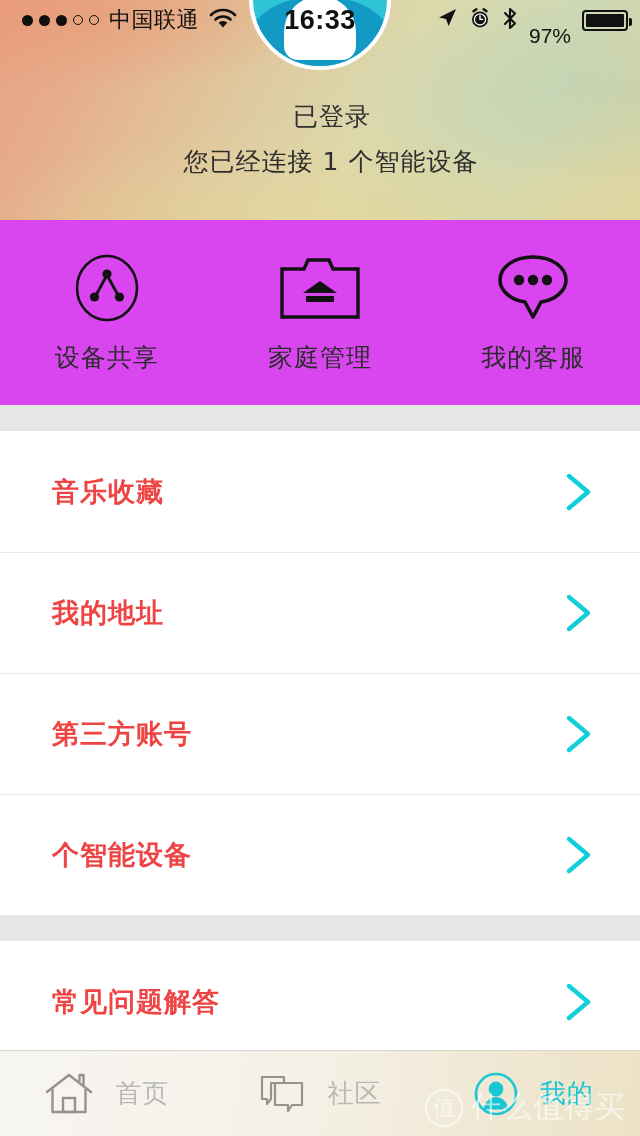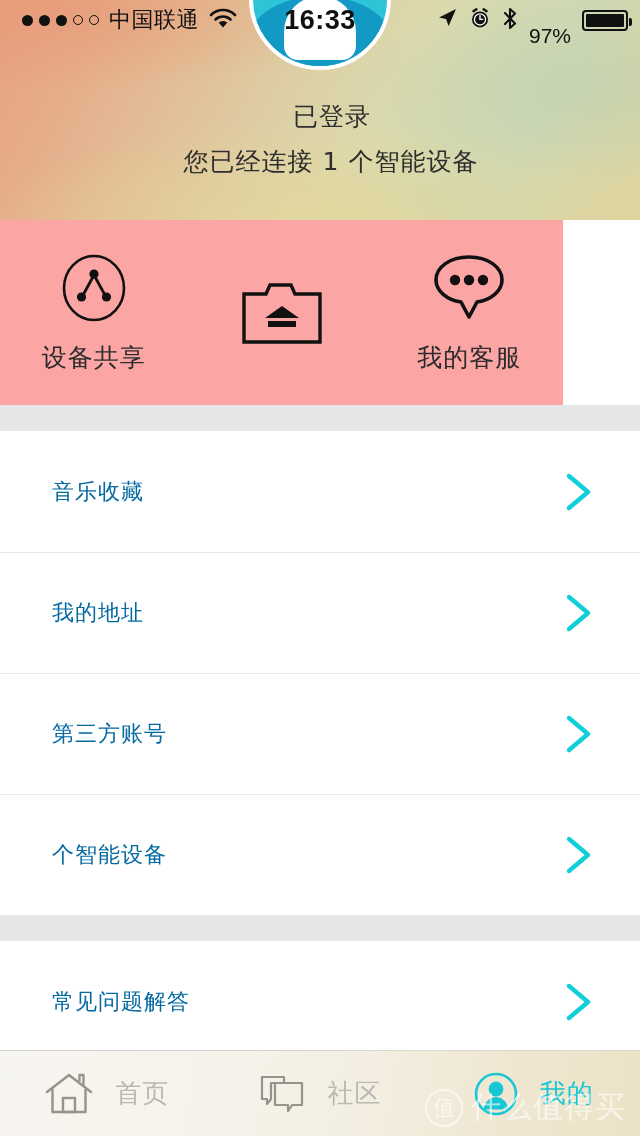--- a/index.html
+++ b/index.html
@@ -181,23 +181,23 @@
     font-size: 25px;
     color: #2e2e2e;
     font-family: "DejaVu Sans", sans-serif;
     letter-spacing: 1px;
     padding-left: 22px;
   }
 
   
   .quick-actions {
     display: flex;
-    width: 563px;
+    width: 640px;
     height: 185px;
-    background: #fca5a5;
+    background: #d946ef;
     align-items: center;
   }
   .qa-item {
     flex: 1;
     display: flex;
     flex-direction: column;
     align-items: center;
     justify-content: center;
     cursor: pointer;
   }
@@ -239,24 +239,25 @@
   }
   .list-row + .list-row::before {
     content: "";
     position: absolute;
     top: 0; left: 0; right: 0;
     height: 1px;
     background: #e9e9e9;
   }
   .list-label {
     flex: 1;
-    font-size: 22px;
-    color: #0369a1;
+    font-size: 27px;
+    color: #ef4444;
     font-family: "DejaVu Sans", sans-serif;
     letter-spacing: 1px;
+    font-weight: bold;
   }
   .chevron {
     width: 34px;
     height: 46px;
     flex: none;
     margin-right: 8px;
   }
 
   
   .tabbar {
@@ -410,20 +411,21 @@
     </div>
 
     <div class="qa-item">
       <div class="qa-icon">
         <svg width="86" height="66" viewBox="0 0 86 66">
           <path d="M5 62 L5 14 L27 14 L31 5 L52 5 L56 14 L81 14 L81 62 Z" fill="none" stroke="#111" stroke-width="3.4" stroke-linejoin="miter"></path>
           <path d="M43 26 L60 38 L26 38 Z" fill="#111"></path>
           <rect x="29" y="41" width="28" height="6" fill="#111"></rect>
         </svg>
       </div>
+      <div class="qa-label">家庭管理</div>
     </div>
 
     <div class="qa-item">
       <div class="qa-icon">
         <svg width="78" height="74" viewBox="0 0 78 74">
           <path d="M39 6 C58 6 72 16 72 29 C72 40 61 49 47 51 L39 66 L31 51 C17 49 6 40 6 29 C6 16 20 6 39 6 Z" fill="none" stroke="#111" stroke-width="3.6" stroke-linejoin="round"></path>
           <circle cx="25" cy="29" r="5.2" fill="#111"></circle>
           <circle cx="39" cy="29" r="5.2" fill="#111"></circle>
           <circle cx="53" cy="29" r="5.2" fill="#111"></circle>
         </svg>

